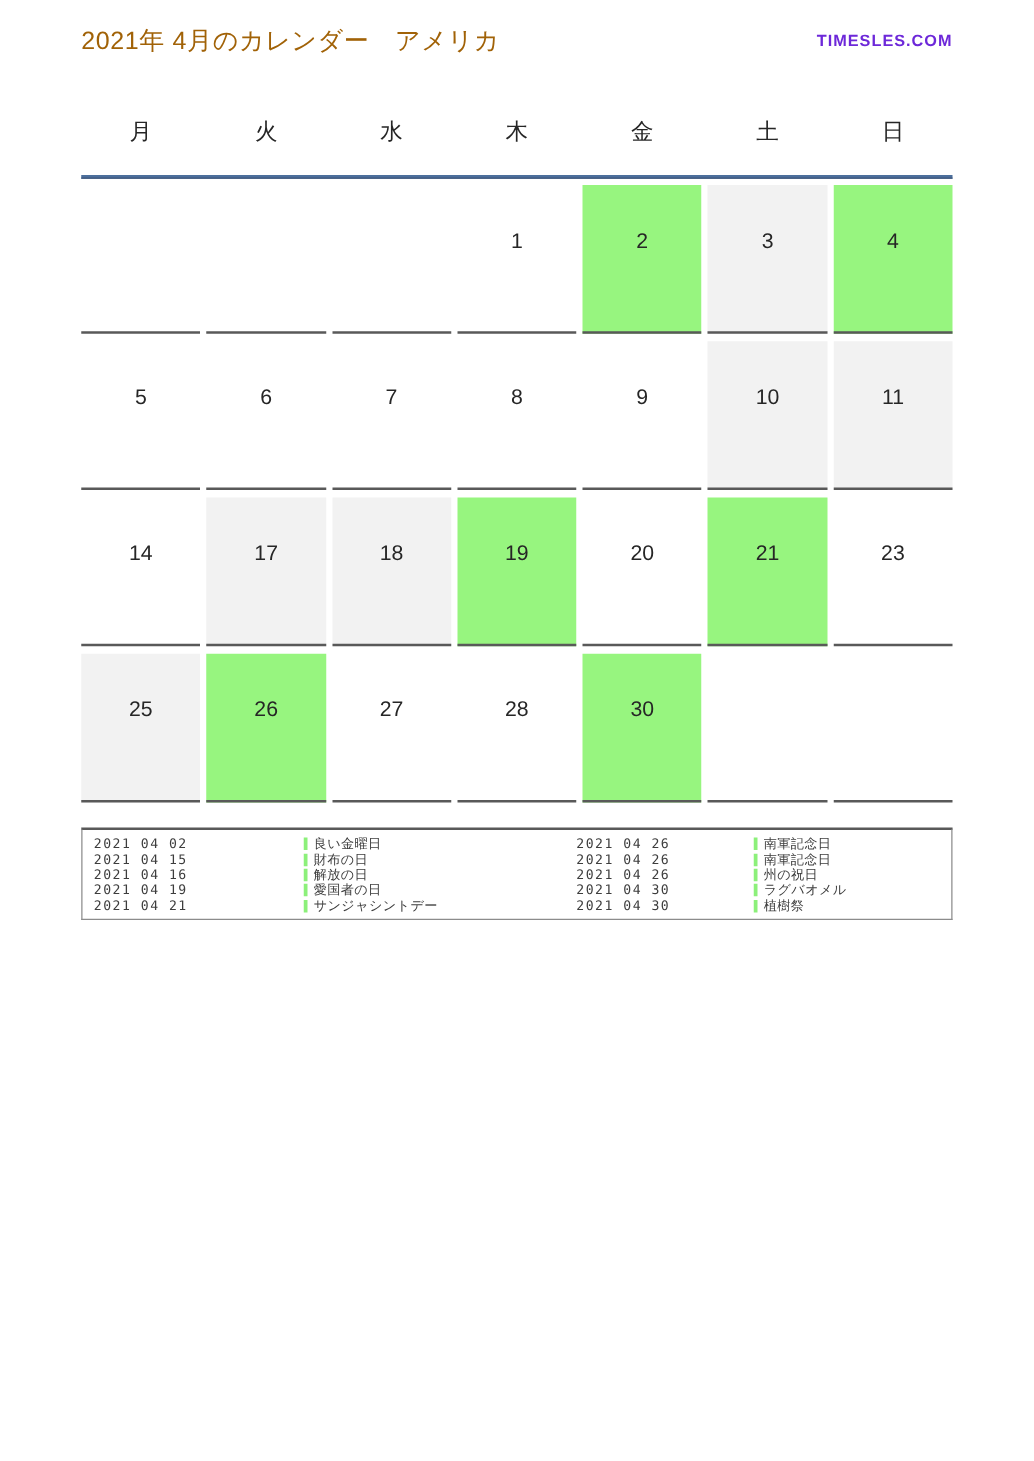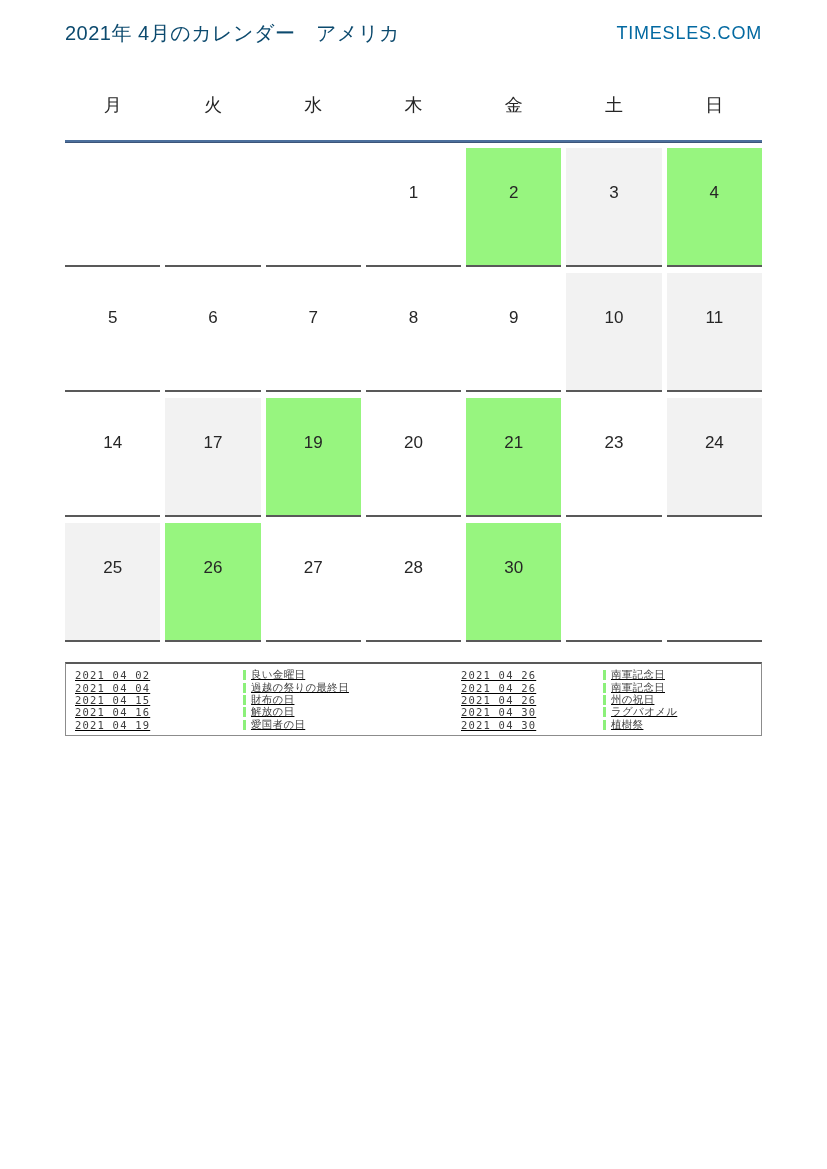--- a/index.html
+++ b/index.html
@@ -14,28 +14,28 @@
   }
   .header {
     display: flex;
     justify-content: space-between;
     align-items: flex-start;
     padding: 20px 65px 0 65px;
   }
   .page-title {
     font-size: 20px;
     line-height: 26px;
-    color: #0c4a6e;
+    color: #a16207;
     letter-spacing: 0.5px;
   }
   .logo {
-    font-size: 18px;
+    font-size: 13px;
     line-height: 22px;
-    color: #0369a1;
-    font-weight: 400;
+    color: #6d28d9;
+    font-weight: 700;
     letter-spacing: 0.8px;
     text-decoration: none;
     margin-top: 2px;
   }
   .calendar {
     margin: 0 65px;
     width: 697px;
   }
   .weekday-row {
     display: grid;
@@ -82,21 +82,20 @@
     border-top: 2px solid #595959;
     padding: 5px 0 4px 9px;
     display: flex;
   }
   .legend-col-left { width: 386px; }
   .legend-col-right { flex: 1; }
   .legend-row {
     display: flex;
     align-items: center;
     height: 12.4px;
-    text-decoration: underline;
   }
   .legend-date {
     font-family: "DejaVu Sans Mono", monospace;
     font-size: 10.5px;
     letter-spacing: 1.2px;
     color: #3d3d3d;
   }
   .legend-col-left .legend-date { width: 168px; }
   .legend-col-right .legend-date { width: 142px; }
   .legend-bar {
@@ -175,34 +174,34 @@
         </div>
         <div class="day-cell weekend">
           <div class="day-number">11</div>
         </div>
         <div class="day-cell normal">
           <div class="day-number">14</div>
         </div>
         <div class="day-cell weekend">
           <div class="day-number">17</div>
         </div>
+        <div class="day-cell weekend">
+          <div class="day-number">18</div>
+        </div>
         <div class="day-cell holiday">
           <div class="day-number">19</div>
         </div>
         <div class="day-cell normal">
           <div class="day-number">20</div>
         </div>
         <div class="day-cell holiday">
           <div class="day-number">21</div>
         </div>
         <div class="day-cell normal">
           <div class="day-number">23</div>
-        </div>
-        <div class="day-cell weekend">
-          <div class="day-number">24</div>
         </div>
         <div class="day-cell weekend">
           <div class="day-number">25</div>
         </div>
         <div class="day-cell holiday">
           <div class="day-number">26</div>
         </div>
         <div class="day-cell normal">
           <div class="day-number">27</div>
         </div>
@@ -222,38 +221,38 @@
   </div>
 
   <div class="legend-box">
     <div class="legend-col-left" id="legend-left">
         <div class="legend-row">
           <div class="legend-date">2021 04 02</div>
           <div class="legend-bar"></div>
           <div class="legend-name">良い金曜日</div>
         </div>
         <div class="legend-row">
-          <div class="legend-date">2021 04 04</div>
-          <div class="legend-bar"></div>
-          <div class="legend-name">過越の祭りの最終日</div>
-        </div>
-        <div class="legend-row">
           <div class="legend-date">2021 04 15</div>
           <div class="legend-bar"></div>
           <div class="legend-name">財布の日</div>
         </div>
         <div class="legend-row">
           <div class="legend-date">2021 04 16</div>
           <div class="legend-bar"></div>
           <div class="legend-name">解放の日</div>
         </div>
         <div class="legend-row">
           <div class="legend-date">2021 04 19</div>
           <div class="legend-bar"></div>
           <div class="legend-name">愛国者の日</div>
+        </div>
+        <div class="legend-row">
+          <div class="legend-date">2021 04 21</div>
+          <div class="legend-bar"></div>
+          <div class="legend-name">サンジャシントデー</div>
         </div>
       </div>
     <div class="legend-col-right" id="legend-right">
         <div class="legend-row">
           <div class="legend-date">2021 04 26</div>
           <div class="legend-bar"></div>
           <div class="legend-name">南軍記念日</div>
         </div>
         <div class="legend-row">
           <div class="legend-date">2021 04 26</div>

